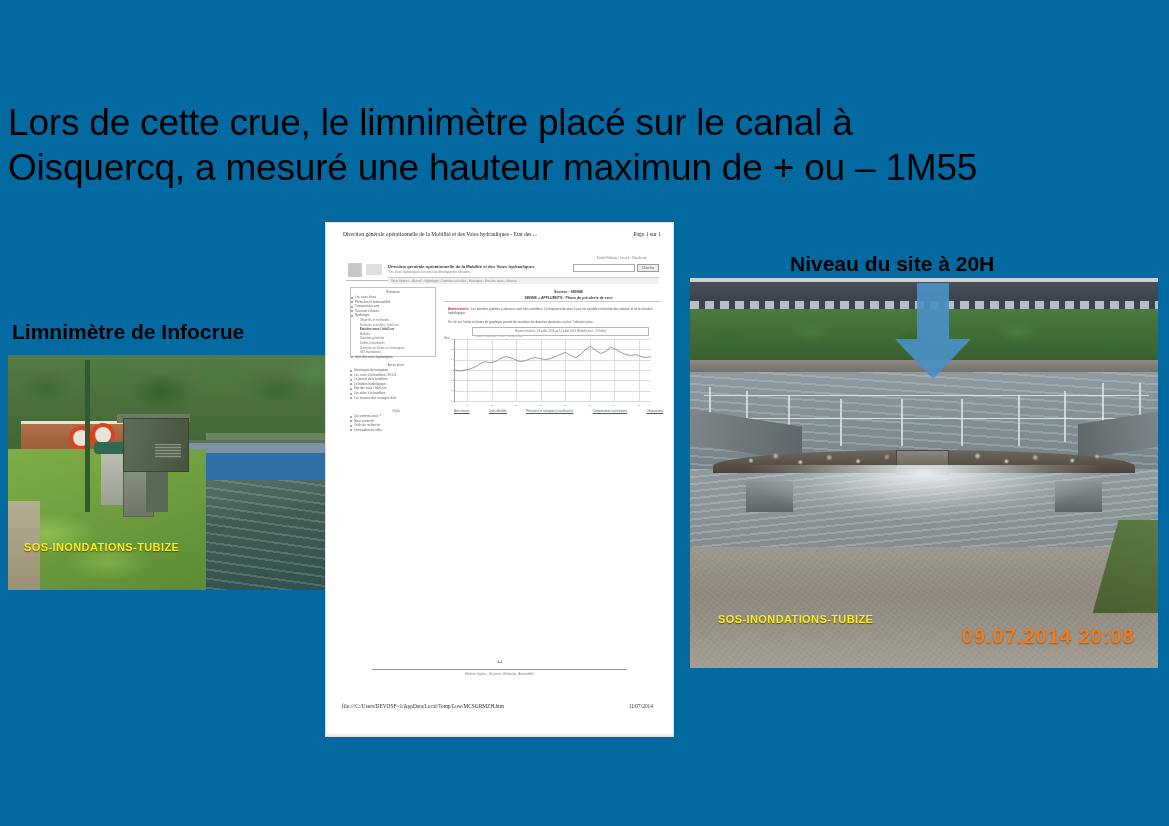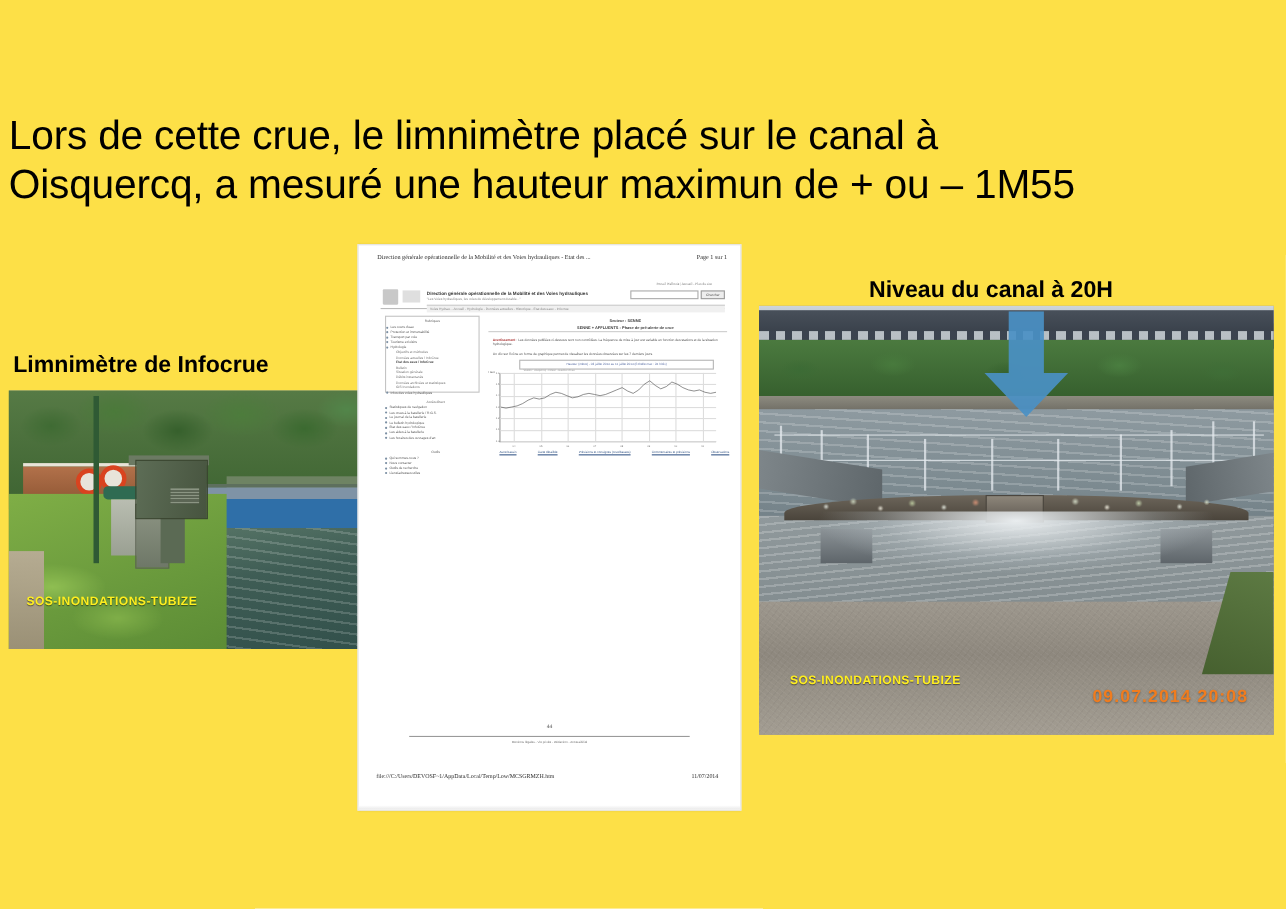--- a/index.html
+++ b/index.html
@@ -1,20 +1,20 @@
 <!DOCTYPE html>
 <html><head>
 <meta charset="utf-8">
 <style>
   html,body{margin:0;padding:0;}
   body{
     width:1169px;height:826px;background:#ffffff;
     font-family:"Liberation Sans",sans-serif;overflow:hidden;position:relative;
   }
-  .slide{position:absolute;inset:0;background:#fde047;text-decoration:underline;}
+  .slide{position:absolute;inset:0;background:#0369a1;text-decoration:underline;}
 
   
   .title{
     position:absolute;left:8px;top:100px;width:1155px;
     font-size:37px;line-height:1.22;color:#000;
     font-family:"Liberation Sans",sans-serif;
     letter-spacing:-0.2px;white-space:pre-line;
   }
 
   
@@ -140,21 +140,21 @@
     background:repeating-linear-gradient(37deg,rgba(255,255,255,.12) 0 1px,transparent 1px 4px),
                repeating-linear-gradient(-52deg,rgba(0,0,0,.08) 0 1px,transparent 1px 5px);}
   #photo-right .grassR{position:absolute;right:0;top:62%;width:14%;height:24%;
     background:linear-gradient(200deg,#5d7a43,#46602f);clip-path:polygon(40% 0,100% 0,100% 100%,0 100%);}
   #photo-right .bin1{position:absolute;left:12%;top:52%;width:10%;height:8%;
     background:linear-gradient(#8b9296,#5e656a);}
   #photo-right .bin2{position:absolute;left:78%;top:52%;width:10%;height:8%;
     background:linear-gradient(#8b9296,#5e656a);}
   #wm-right{left:6%;top:86%;font-size:11px;}
   .timestamp{position:absolute;right:5%;top:89%;color:#f07c1e;font-weight:bold;
-    font-size:16px;letter-spacing:1px;font-family:"Liberation Sans",sans-serif;
+    font-size:20px;letter-spacing:1px;font-family:"Liberation Sans",sans-serif;
     text-shadow:0 1px 2px rgba(0,0,0,.35);white-space:nowrap;}
   .arrow{position:absolute;left:201px;top:5px;width:84px;height:96px;}
 
   
   #scan{
     position:absolute;left:325px;top:222px;width:347px;height:513px;
     background:#ffffff;border:1px solid #e2e2e2;box-shadow:0 0 2px rgba(0,0,0,.12);
     overflow:hidden;font-family:"Liberation Serif",serif;color:#3a3a3a;
   }
   #scan .sc-head{position:absolute;left:17px;top:8px;right:10px;
@@ -233,21 +233,21 @@
 </head>
 <body>
 
 <div class="slide">
 
   <div class="title">Lors de cette crue, le limnimètre placé sur le canal à
 Oisquercq, a mesuré une hauteur maximun de + ou – 1M55</div>
 
   <div class="caption" id="cap-left">Limnimètre de Infocrue</div>
 
-  <div class="caption" id="cap-right">Niveau du canal à 20H</div>
+  <div class="caption" id="cap-right">Niveau du site à 20H</div>
 
   <div class="photo" id="photo-left">
     <div class="sky"></div>
     <div class="trees"></div>
     <div class="water"></div>
     <div class="barge2"></div>
     <div class="barge"></div>
     <div class="boat"></div>
     <div class="ring1"></div>
     <div class="ring2"></div>

